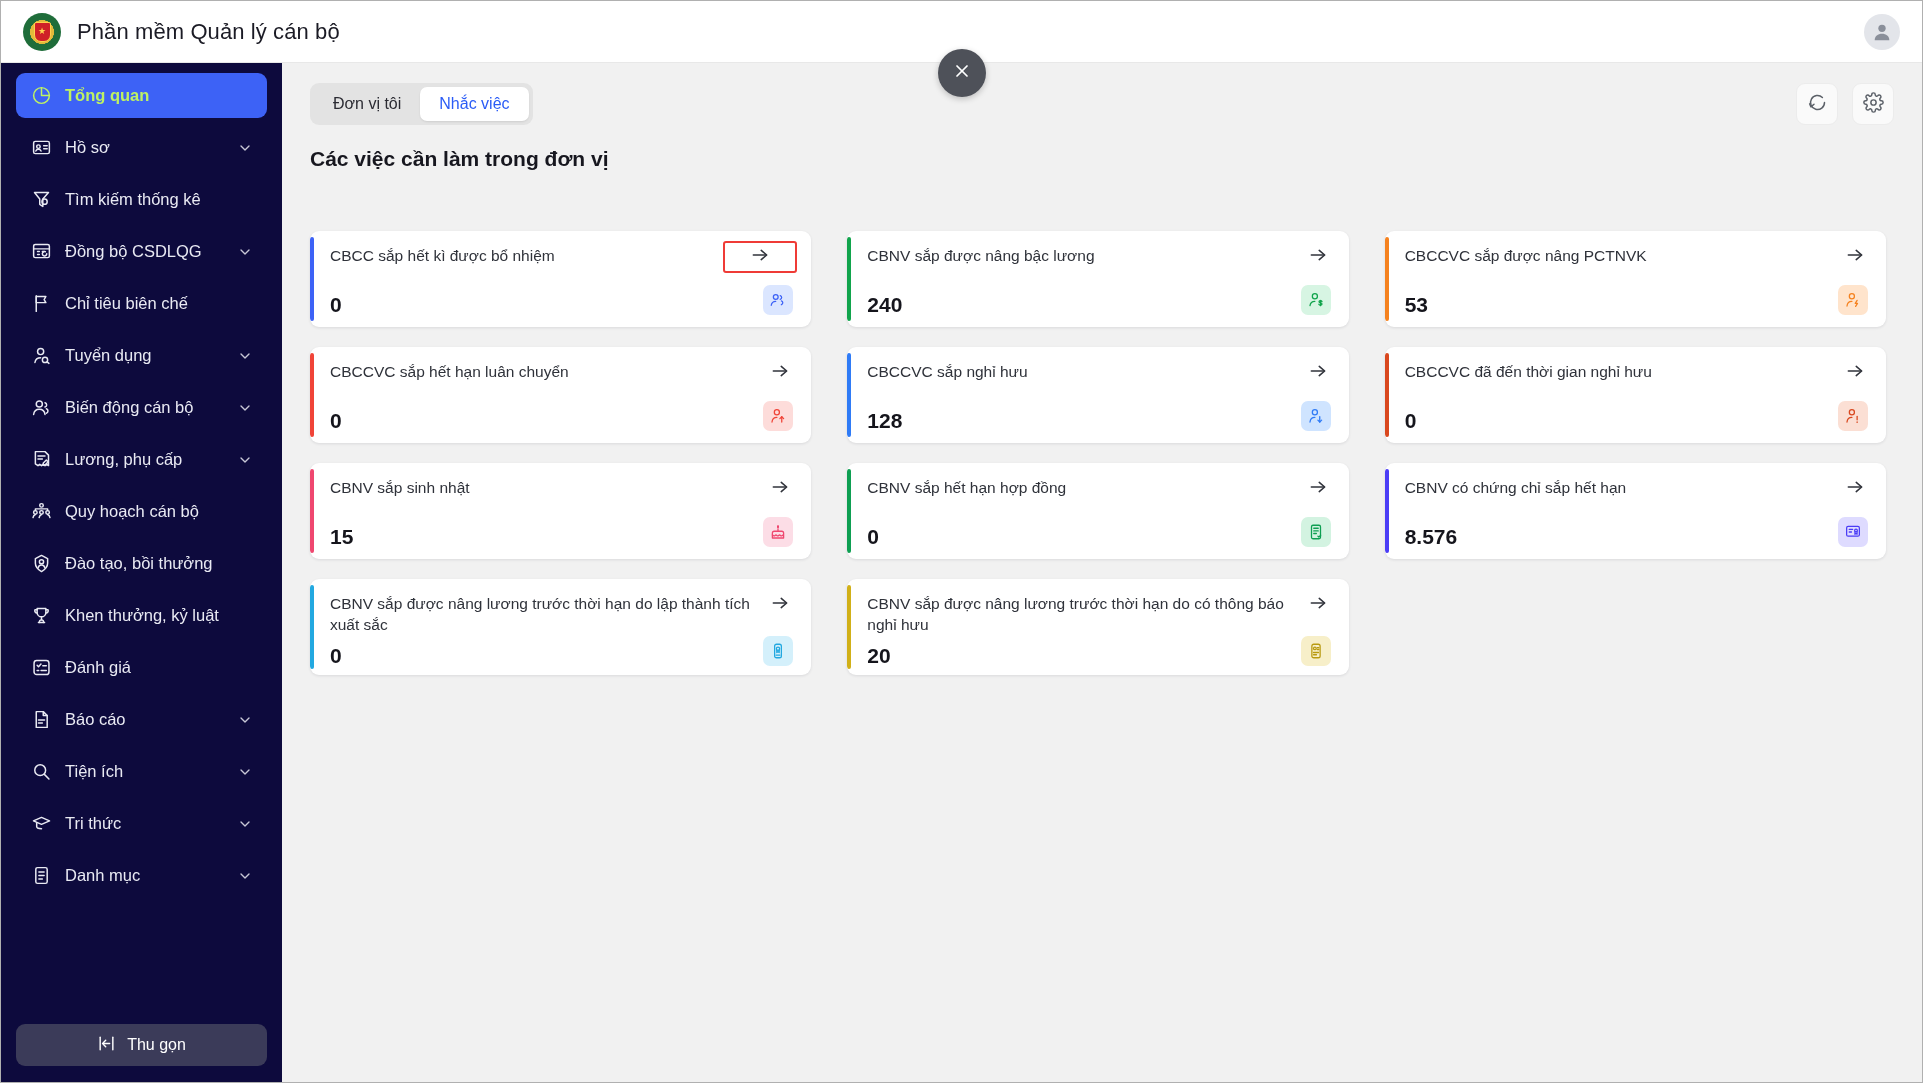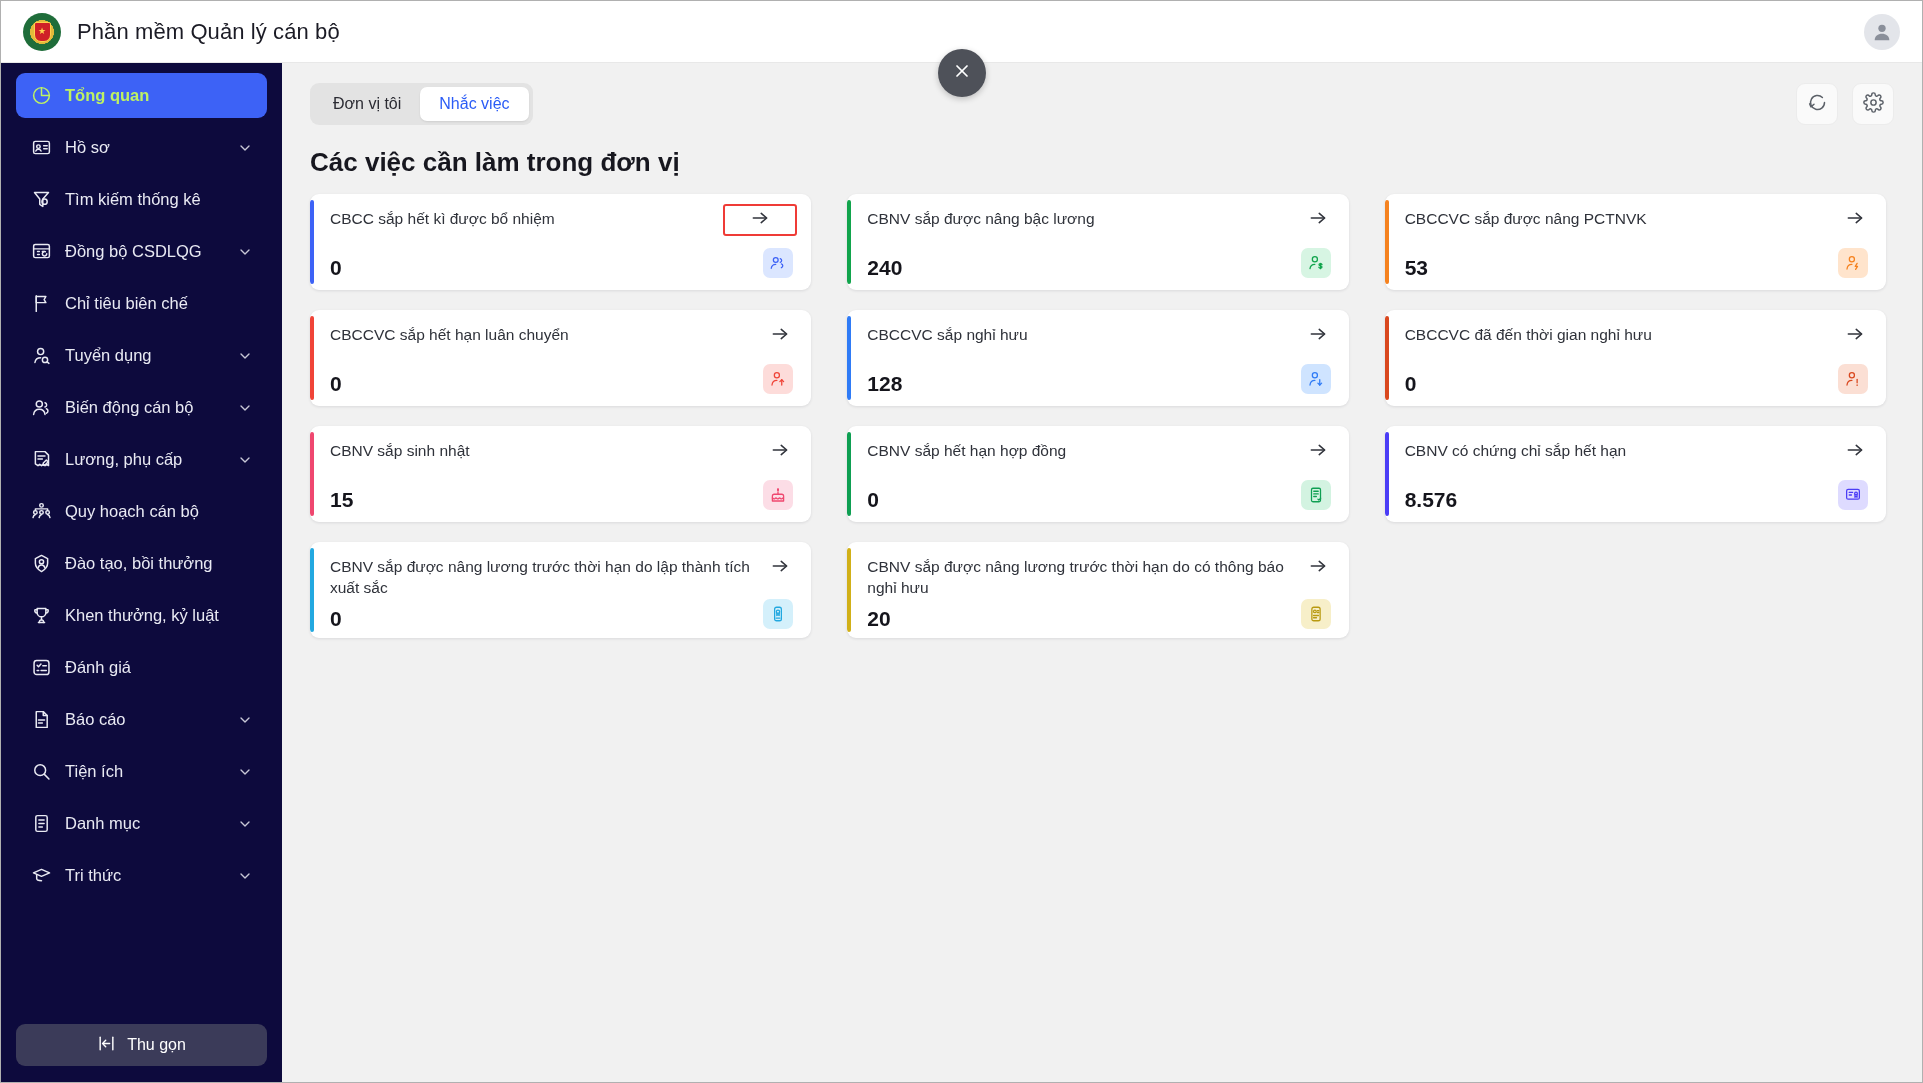--- a/index.html
+++ b/index.html
@@ -105,30 +105,31 @@
   .toolbar-spacer { flex: 1 1 auto; }
   .icon-btn {
     width: 42px; height: 42px; border-radius: 9px; background: #fafafa;
     border: 1px solid #ececec;
     display: flex; align-items: center; justify-content: center;
     cursor: pointer; margin-left: 14px; color: #5b6068;
   }
   .icon-btn svg { width: 21px; height: 21px; stroke: currentColor; fill: none; stroke-width: 1.7; stroke-linecap: round; stroke-linejoin: round; }
 
   .section-title {
-    font-size: 26px; font-weight: bold; color: #17171f;
+    font-size: 21px; font-weight: bold; color: #17171f;
     padding: 22px 28px 16px 28px;
   }
 
   .cards-grid {
     display: grid;
     grid-template-columns: repeat(3, 1fr);
     gap: 20px 36px;
     padding: 0 36px 0 28px;
     align-content: start;
+    margin-top: 44px;
   }
   .card {
     background: #ffffff;
     border-radius: 9px;
     box-shadow: 0 1px 3px rgba(16,24,40,.10);
     position: relative;
     overflow: hidden;
     height: 96px;
     display: flex; flex-direction: column;
     padding: 15px 18px 12px 20px;
@@ -370,37 +371,37 @@
               </svg>
             </span>
             <span class="nav-label">Tiện ích</span>
             <span class="chev"><svg viewBox="0 0 24 24">
                 <path d="M6 9l6 6 6-6"></path>
               </svg></span>
           </div>
           <div class="nav-item">
             <span class="ico">
               <svg viewBox="0 0 24 24" width="21" height="21">
+                <path d="M2.8 9L12 5l9.2 4L12 13z"></path>
+                <path d="M6.5 11v4.5c0 1.3 2.6 2.5 5.5 2.5"></path>
+              </svg>
+            </span>
+            <span class="nav-label">Tri thức</span>
+            <span class="chev"><svg viewBox="0 0 24 24">
+                <path d="M6 9l6 6 6-6"></path>
+              </svg></span>
+          </div>
+          <div class="nav-item">
+            <span class="ico">
+              <svg viewBox="0 0 24 24" width="21" height="21">
                 <rect x="5.5" y="3" width="13" height="18" rx="2"></rect>
                 <path d="M9 8h6M9 12h6M9 16h4"></path>
               </svg>
             </span>
             <span class="nav-label">Danh mục</span>
-            <span class="chev"><svg viewBox="0 0 24 24">
-                <path d="M6 9l6 6 6-6"></path>
-              </svg></span>
-          </div>
-          <div class="nav-item">
-            <span class="ico">
-              <svg viewBox="0 0 24 24" width="21" height="21">
-                <path d="M2.8 9L12 5l9.2 4L12 13z"></path>
-                <path d="M6.5 11v4.5c0 1.3 2.6 2.5 5.5 2.5"></path>
-              </svg>
-            </span>
-            <span class="nav-label">Tri thức</span>
             <span class="chev"><svg viewBox="0 0 24 24">
                 <path d="M6 9l6 6 6-6"></path>
               </svg></span>
           </div>
         </div>
       <div class="sidebar-footer">
         <div class="collapse-btn">
           <span>
             <svg viewBox="0 0 24 24">
                 <path d="M4 4v16"></path>

